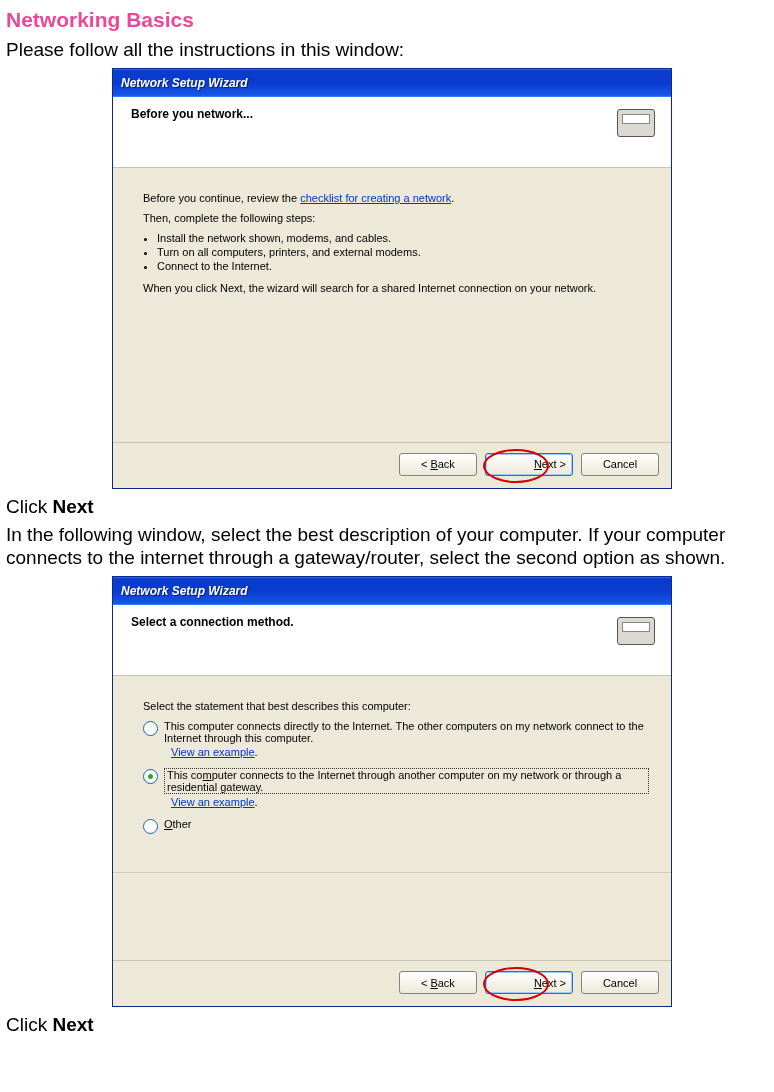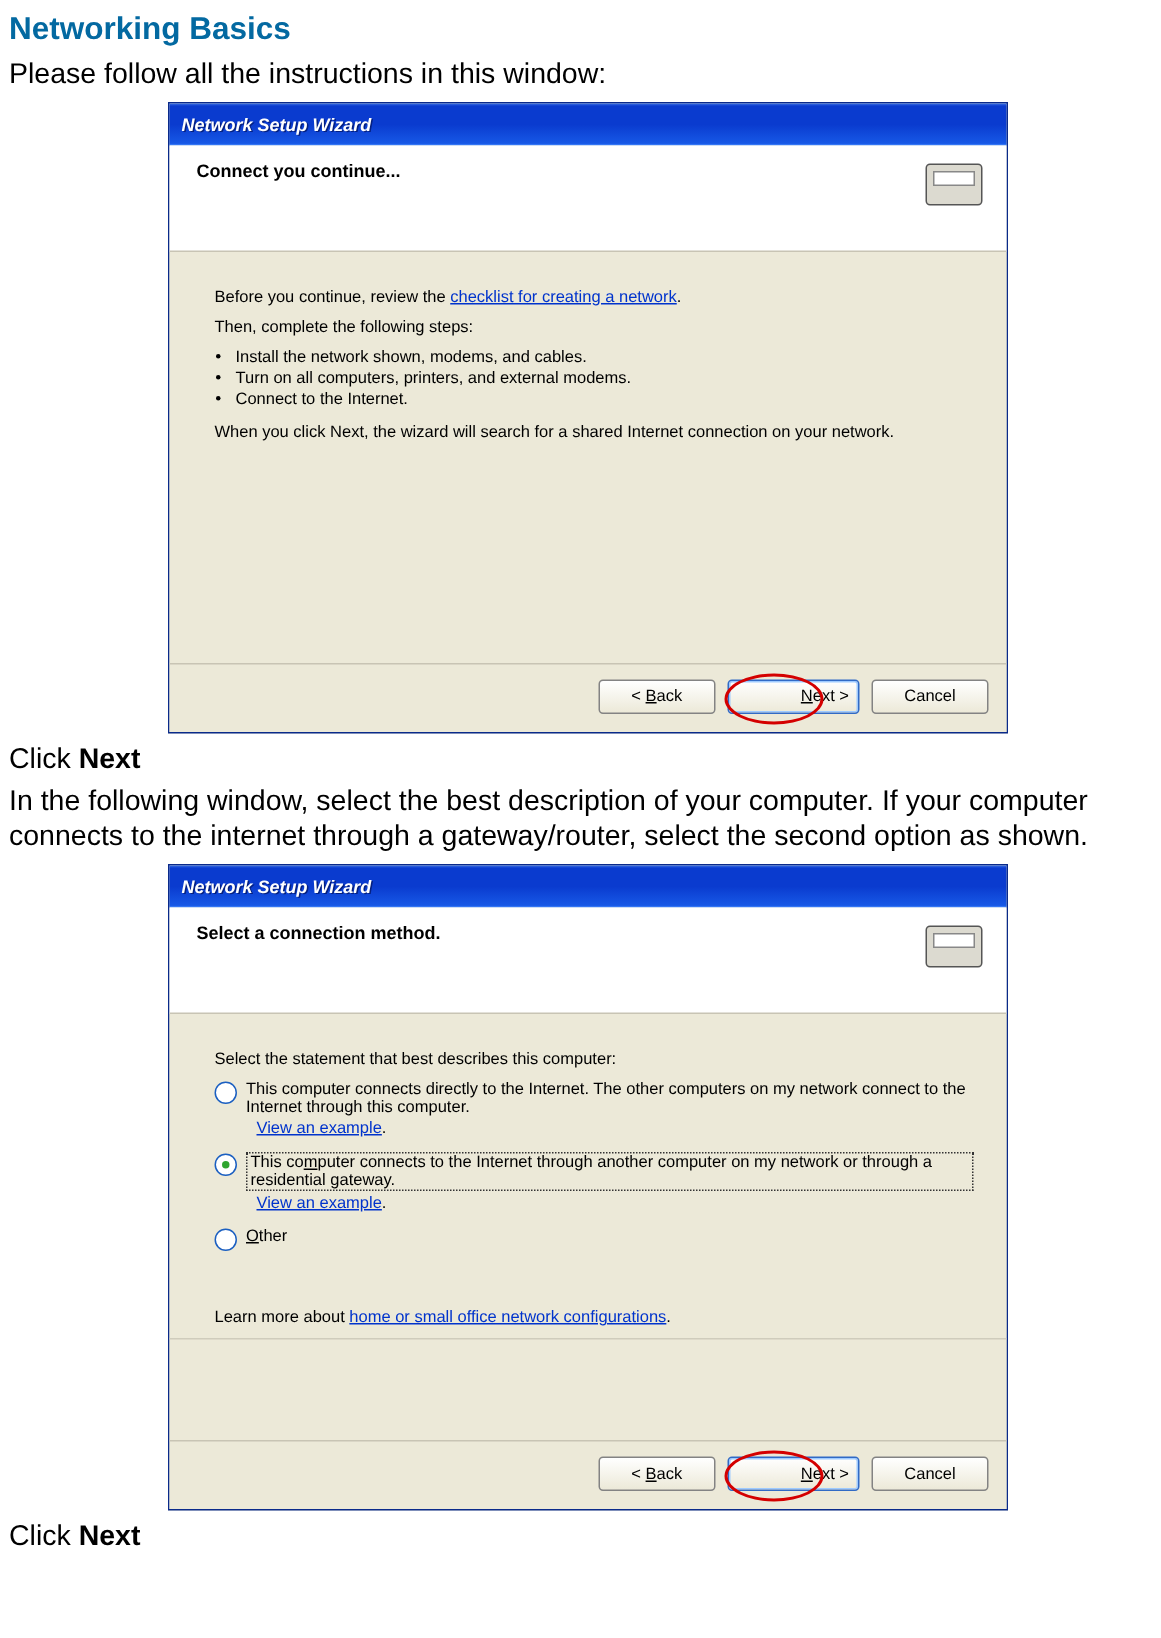--- a/index.html
+++ b/index.html
@@ -4,21 +4,21 @@
 <style>
   body {
     margin: 0;
     padding: 8px 6px;
     font-family: Arial, Helvetica, sans-serif;
     background: #fff;
     color: #000;
     width: 762px;
   }
   .heading {
-    color: #0369a1;
+    color: #ec4899;
     font-weight: bold;
     font-size: 21px;
     margin: 0 0 6px 0;
   }
   .body-text {
     font-size: 19px;
     line-height: 1.25;
     margin: 4px 0;
   }
   .inline-bold { font-weight: bold; }
@@ -170,21 +170,21 @@
 <div class="heading">Networking Basics</div>
 
 <p class="body-text">Please follow all the instructions in this window:</p>
 
 <div class="wizard-wrap">
   <div class="wizard">
     <div class="titlebar">
       <span class="titlebar-text">Network Setup Wizard</span>
     </div>
     <div class="wiz-header">
-      <div class="wiz-header-title">Connect you continue...</div>
+      <div class="wiz-header-title">Before you network...</div>
       <div class="wiz-header-icon">
         <div class="printer-box"></div>
       </div>
     </div>
     <div class="wiz-body">
       <p>
         <span>Before you continue, review the </span><span class="link">checklist for creating a network</span><span>.</span>
       </p>
       <p>Then, complete the following steps:</p>
       <ul>
@@ -247,23 +247,20 @@
         <span class="link">View an example</span><span>.</span>
       </div>
 
       <div class="radio-row" style="margin-bottom:38px;">
         <div class="radio"></div>
         <div class="radio-text">
           <span class="u">O</span><span>ther</span>
         </div>
       </div>
 
-      <p>
-        <span>Learn more about </span><span class="link">home or small office network configurations</span><span>.</span>
-      </p>
       <div class="divline"></div>
     </div>
     <div class="wiz-buttons">
       <div class="circle-highlight circle2"></div>
       <button class="wbtn">
         <span>&lt; </span><span class="u">B</span><span>ack</span>
       </button>
       <button class="wbtn def">
         <span class="u">N</span><span>ext &gt;</span>
       </button>

